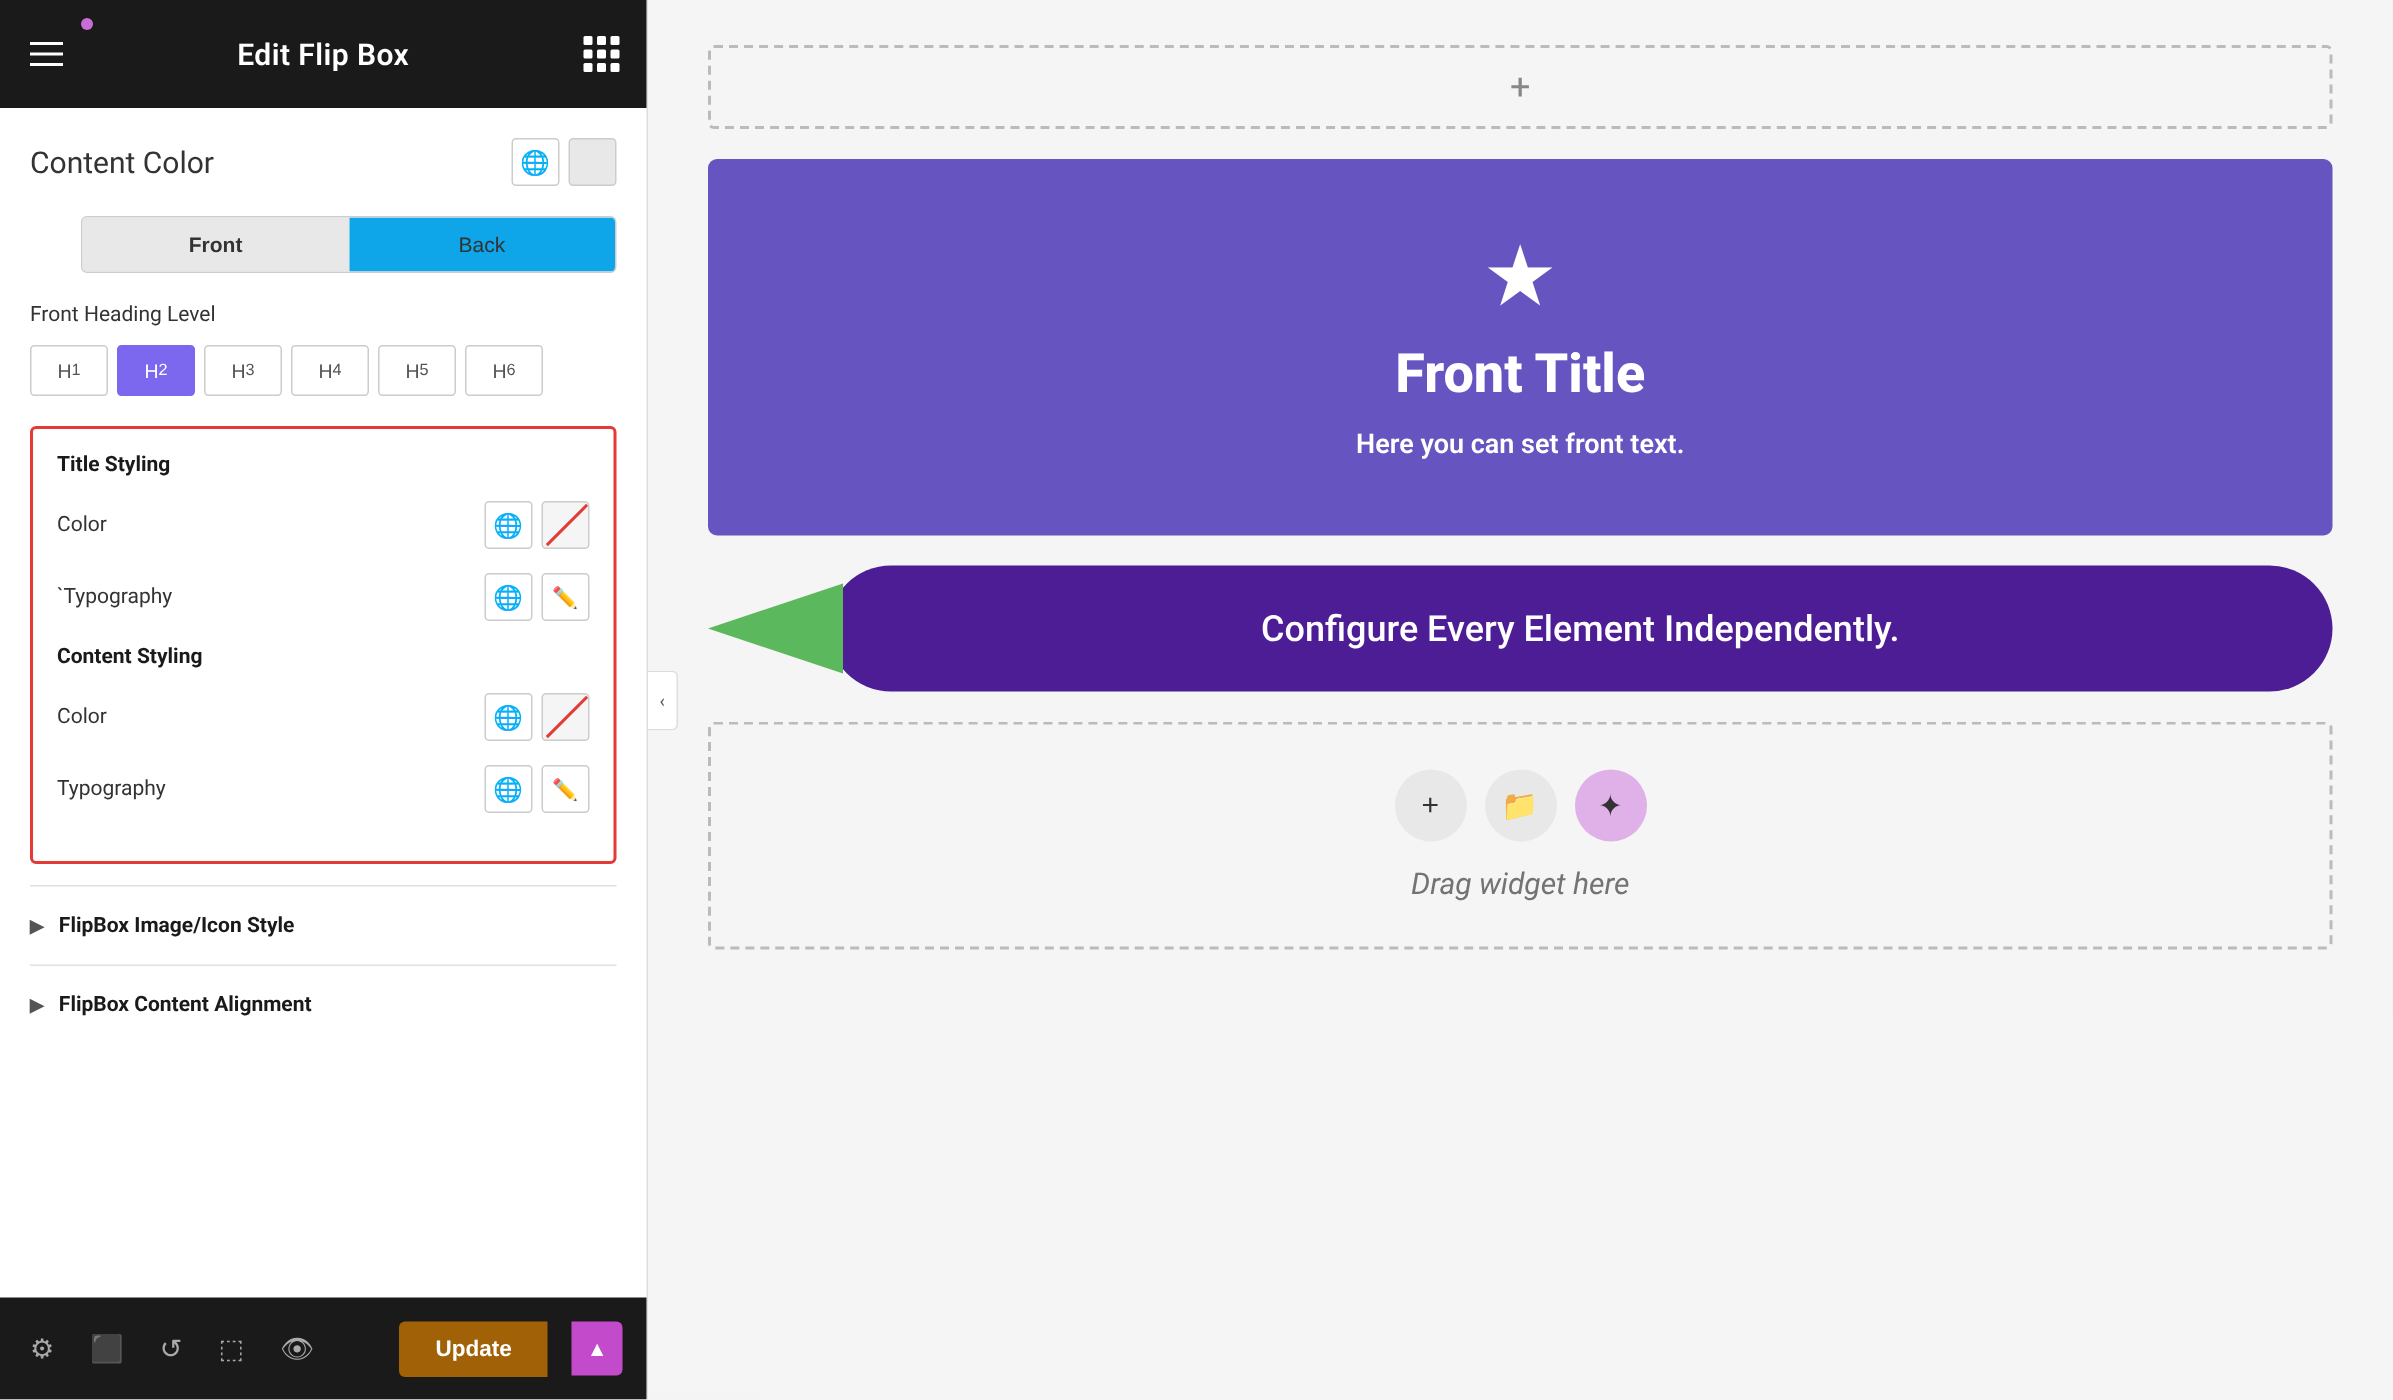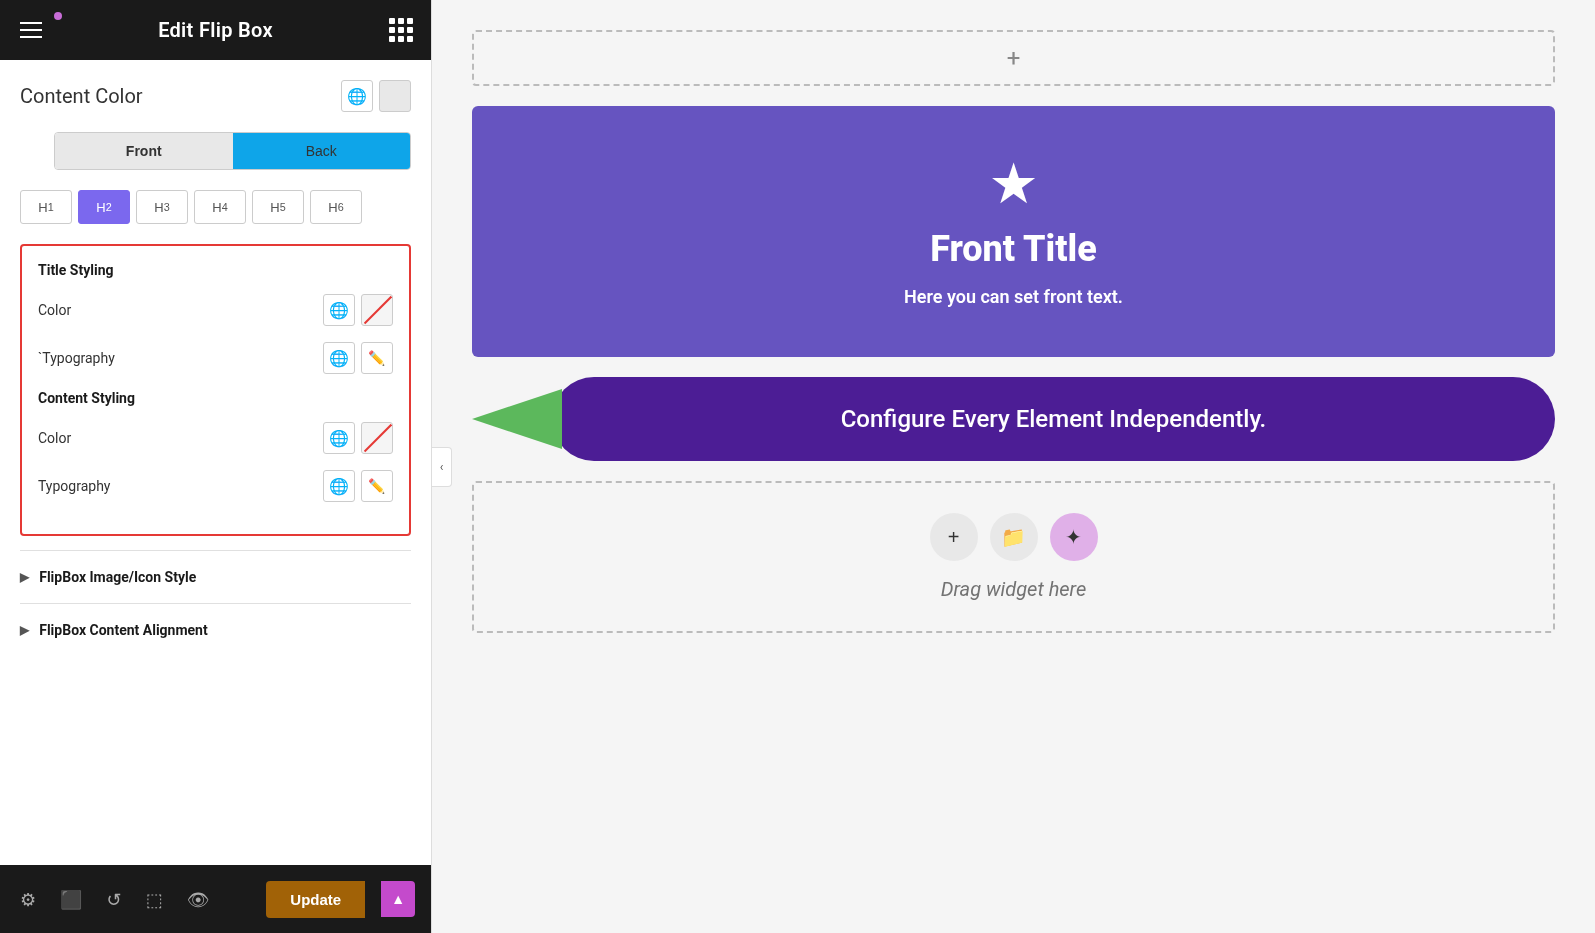--- a/index.html
+++ b/index.html
@@ -17,21 +17,21 @@
       position: relative;
     }
 
     .sidebar-header {
       background: #1a1a1a;
       color: #fff;
       display: flex;
       align-items: center;
       justify-content: space-between;
       padding: 0 20px;
-      height: 60px;
+      height: 72px;
       flex-shrink: 0;
     }
 
     .sidebar-header-title {
       font-size: 20px;
       font-weight: 600;
       letter-spacing: 0.3px;
     }
 
     .hamburger-icon { cursor: pointer; display: flex; flex-direction: column; gap: 5px; }
@@ -442,20 +442,21 @@
         <div class="globe-btn">🌐</div>
         <div class="color-swatch"></div>
       </div>
     </div>
 
     <div class="front-back-tabs">
       <button class="tab-btn active">Front</button>
       <button class="tab-btn">Back</button>
     </div>
 
+    <div class="heading-level-label">Front Heading Level</div>
     <div class="heading-levels">
       <button class="h-btn">H<sub>1</sub></button>
       <button class="h-btn active">H<sub>2</sub></button>
       <button class="h-btn">H<sub>3</sub></button>
       <button class="h-btn">H<sub>4</sub></button>
       <button class="h-btn">H<sub>5</sub></button>
       <button class="h-btn">H<sub>6</sub></button>
     </div>
 
     <div class="styling-section">

